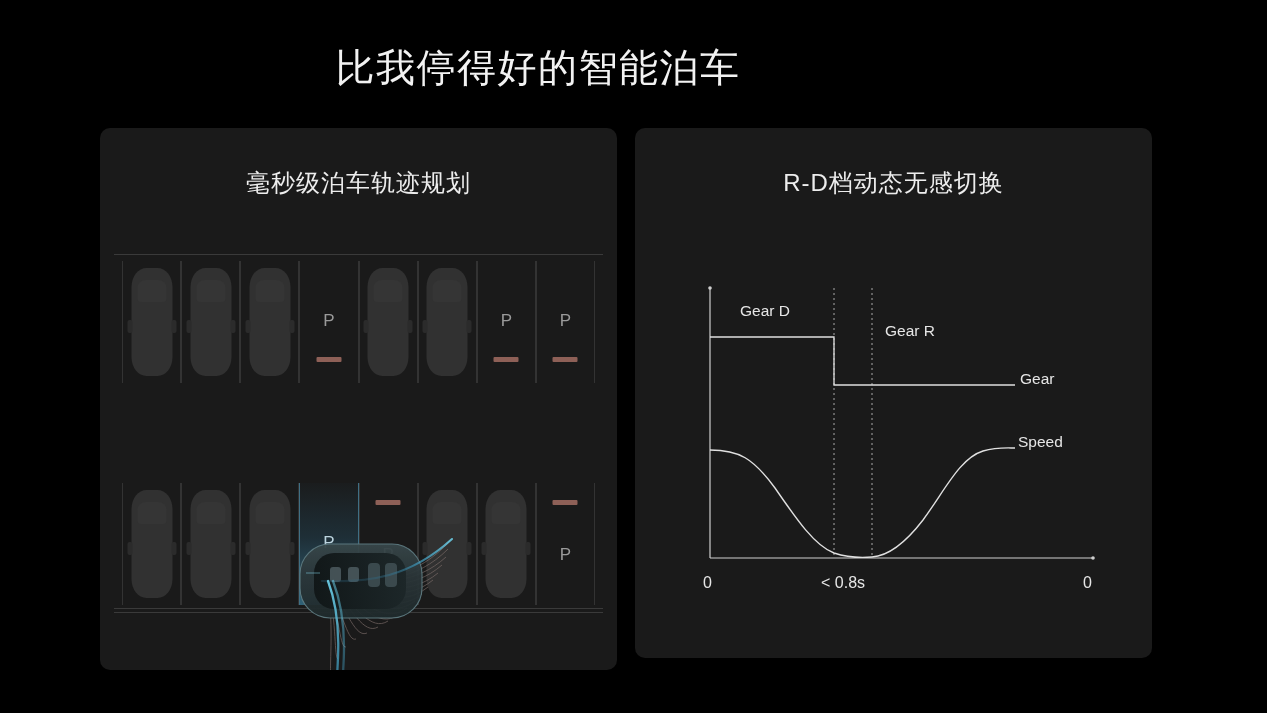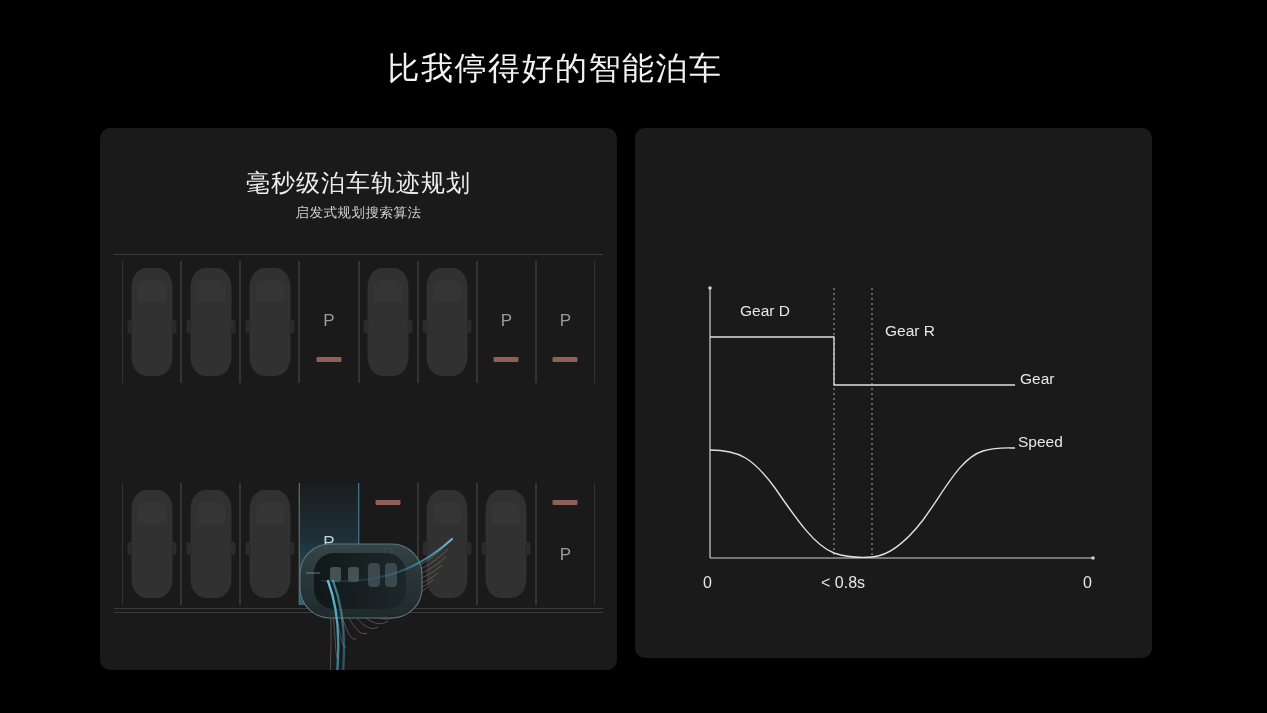--- a/index.html
+++ b/index.html
@@ -15,24 +15,24 @@
   body {
     font-family: "Liberation Sans", "DejaVu Sans", sans-serif;
     color: #e8e8e8;
     position: relative;
   }
 
   
   .slide-title {
     position: absolute;
     top: 44px;
-    left: 17px;
+    left: 0;
     width: 1076px;
     text-align: center;
-    font-size: 32px;
+    font-size: 39px;
     font-weight: 400;
     letter-spacing: 1.5px;
     color: #f2f2f2;
     line-height: 48px;
   }
 
   
   .panel {
     position: absolute;
     background: #1a1a1a;
@@ -195,21 +195,20 @@
   }
 </style>
 </head>
 <body>
 
 <div class="slide-title">比我停得好的智能泊车</div>
 
 <div class="panel" id="panel-left">
 
   <div class="panel-title">毫秒级泊车轨迹规划</div>
-  <div class="panel-subtitle">启发式规划搜索算法</div>
 
   <div class="lot">
 
     <div class="lane-line top"></div>
     <div class="lane-line bot-a"></div>
     <div class="lane-line bot-b"></div>
 
     <div class="row top">
 
       <div class="slot">
@@ -351,20 +350,21 @@
           <path d="M41,62 C 58,106 52,152 45,218" opacity="0.55"></path>
         </g>
       </svg>
     </div>
 
   </div>
 </div>
 
 <div class="panel" id="panel-right">
 
+  <div class="panel-title">R-D档动态无感切换</div>
 
   <div class="chart">
     <svg width="517" height="530" viewBox="0 0 517 530">
 
       <g stroke="#cfcfcf" stroke-width="1.2" fill="none">
         <line x1="75" y1="160" x2="75" y2="430"></line>
       </g>
       <circle cx="75" cy="160" r="1.8" fill="#cfcfcf"></circle>
 
       <g stroke="#cfcfcf" stroke-width="1.2" fill="none">

